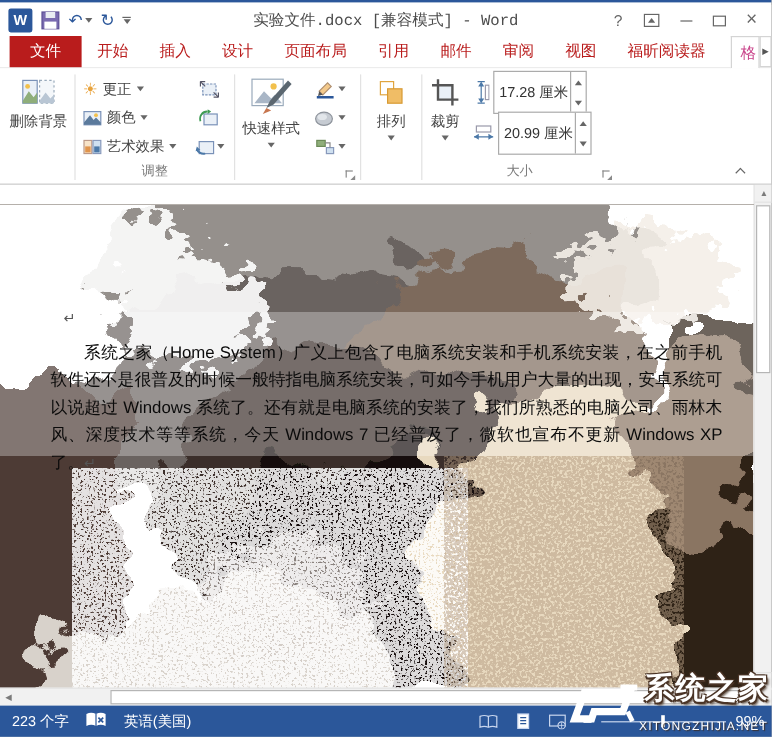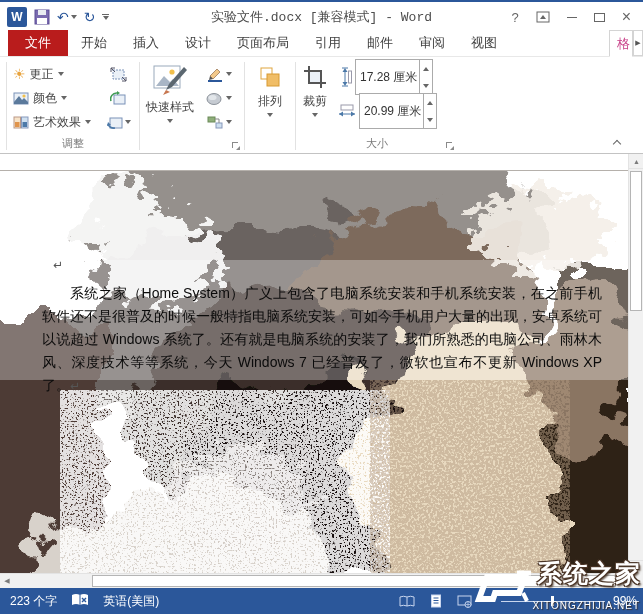--- a/index.html
+++ b/index.html
@@ -17,21 +17,21 @@
   .caret-d { width:0; height:0; border-left:3px solid transparent; border-right:3px solid transparent; border-top:4px solid #666; display:inline-block; }
   .qat-caret { display:flex; flex-direction:column; align-items:center; gap:1px; }
   .qat-caret .bar { width:7px; height:1px; background:#666; }
   .title-text { position:absolute; left:0; right:0; text-align:center; font-size:13px; color:#4c4c4c; pointer-events:none;font-family:Liberation Mono, monospace; }
   .win-ctrl { margin-left:auto; display:flex; align-items:center; gap:17px; margin-right:12px; z-index:2; }
   .win-ctrl span { color:#666; font-size:13px; }
   .max-box { width:11px; height:9px; border:1px solid #666; display:inline-block; }
   .min-dash { display:inline-block; width:10px; height:1px; background:#666; }
   
   .tabrow { position:absolute; top:28px; left:0; right:0; height:27px; display:flex; align-items:stretch; font-size:13px; border-bottom:1px solid #e8e8e8; background:#fff; }
-  .tab { padding:0 13px; display:flex; align-items:center; color:#404040; white-space:nowrap; }
+  .tab { padding:0 13px; display:flex; align-items:center; color:#b91c1c; white-space:nowrap; }
   .tab-file { background:#b91c1c; color:#fff; padding:0 17px; margin-left:8px; }
   .tab-ctx { color:#c9438a; border:1px solid #d4d4d4; border-bottom:1px solid #fff; background:#fff; margin-bottom:-1px; padding:0 2px 0 7px; width:24px; overflow:hidden; }
   .tab-ovf { width:10px; border:1px solid #d4d4d4; display:flex; align-items:center; justify-content:center; font-size:7px; color:#555; }
   .tab-spacer { flex:1; }
   
   .ribbon { position:absolute; top:55px; left:0; right:0; height:97px; background:#fff; border-bottom:1px solid #c3c3c3; display:flex; padding:2px 2px 0 4px; }
   .grp { position:relative; display:flex; flex-direction:column; }
   .grp-content { flex:1; display:flex; align-items:flex-start; padding-top:3px; }
   .grp-label { height:17px; line-height:15px; font-size:11px; color:#7a7a7a; text-align:center; }
   .vsep { width:1px; background:#e2e2e2; margin:3px 2px; }
@@ -124,28 +124,41 @@
   <div class="tabrow">
     <div class="tab tab-file">文件</div>
     <div class="tab">开始</div>
     <div class="tab">插入</div>
     <div class="tab">设计</div>
     <div class="tab">页面布局</div>
     <div class="tab">引用</div>
     <div class="tab">邮件</div>
     <div class="tab">审阅</div>
     <div class="tab">视图</div>
+    <div class="tab">福昕阅读器</div>
     <div class="tab-spacer"></div>
     <div class="tab tab-ctx">格</div>
     <div class="tab-ovf">▶</div>
   </div>
 
   <div class="ribbon">
 
     <div class="grp">
+      <div class="grp-content">
+        <div class="bigbtn">
+          <svg width="28" height="26" viewBox="0 0 28 26">
+            <rect x="1" y="3" width="12" height="19" fill="#eaf0f7" stroke="#7a92b8"></rect>
+            <circle cx="5" cy="8" r="2" fill="#f2c04c"></circle>
+            <path d="M1 20 L6 12 L10 17 L13 13 L13 22 L1 22 Z" fill="#8fae7a"></path>
+            <rect x="15" y="3" width="12" height="19" fill="#f4f7fa" stroke="#9ab" stroke-dasharray="2 2"></rect>
+            <path d="M15 20 L20 13 L24 18 L27 15 L27 22 L15 22 Z" fill="#b9c6d4"></path>
+          </svg>
+          <span class="lbl">删除背景</span>
+        </div>
+      </div>
       <div class="grp-label"></div>
     </div>
 
     <div class="vsep"></div>
 
     <div class="grp" style="width:128px">
       <div class="grp-content" style="flex-direction:column; padding-left:4px;">
         <div class="rowbtn">
           <span class="sun">☀</span>
           <span>更正</span>

